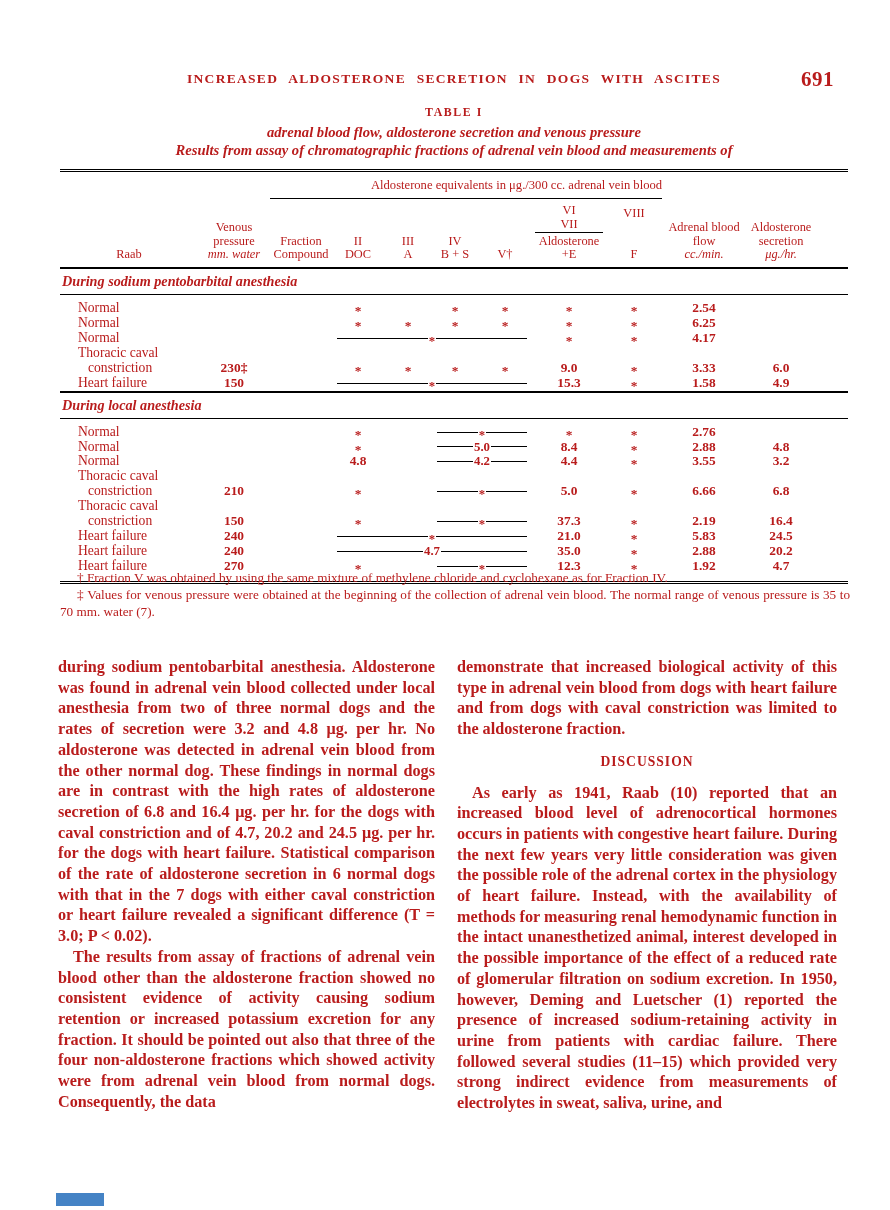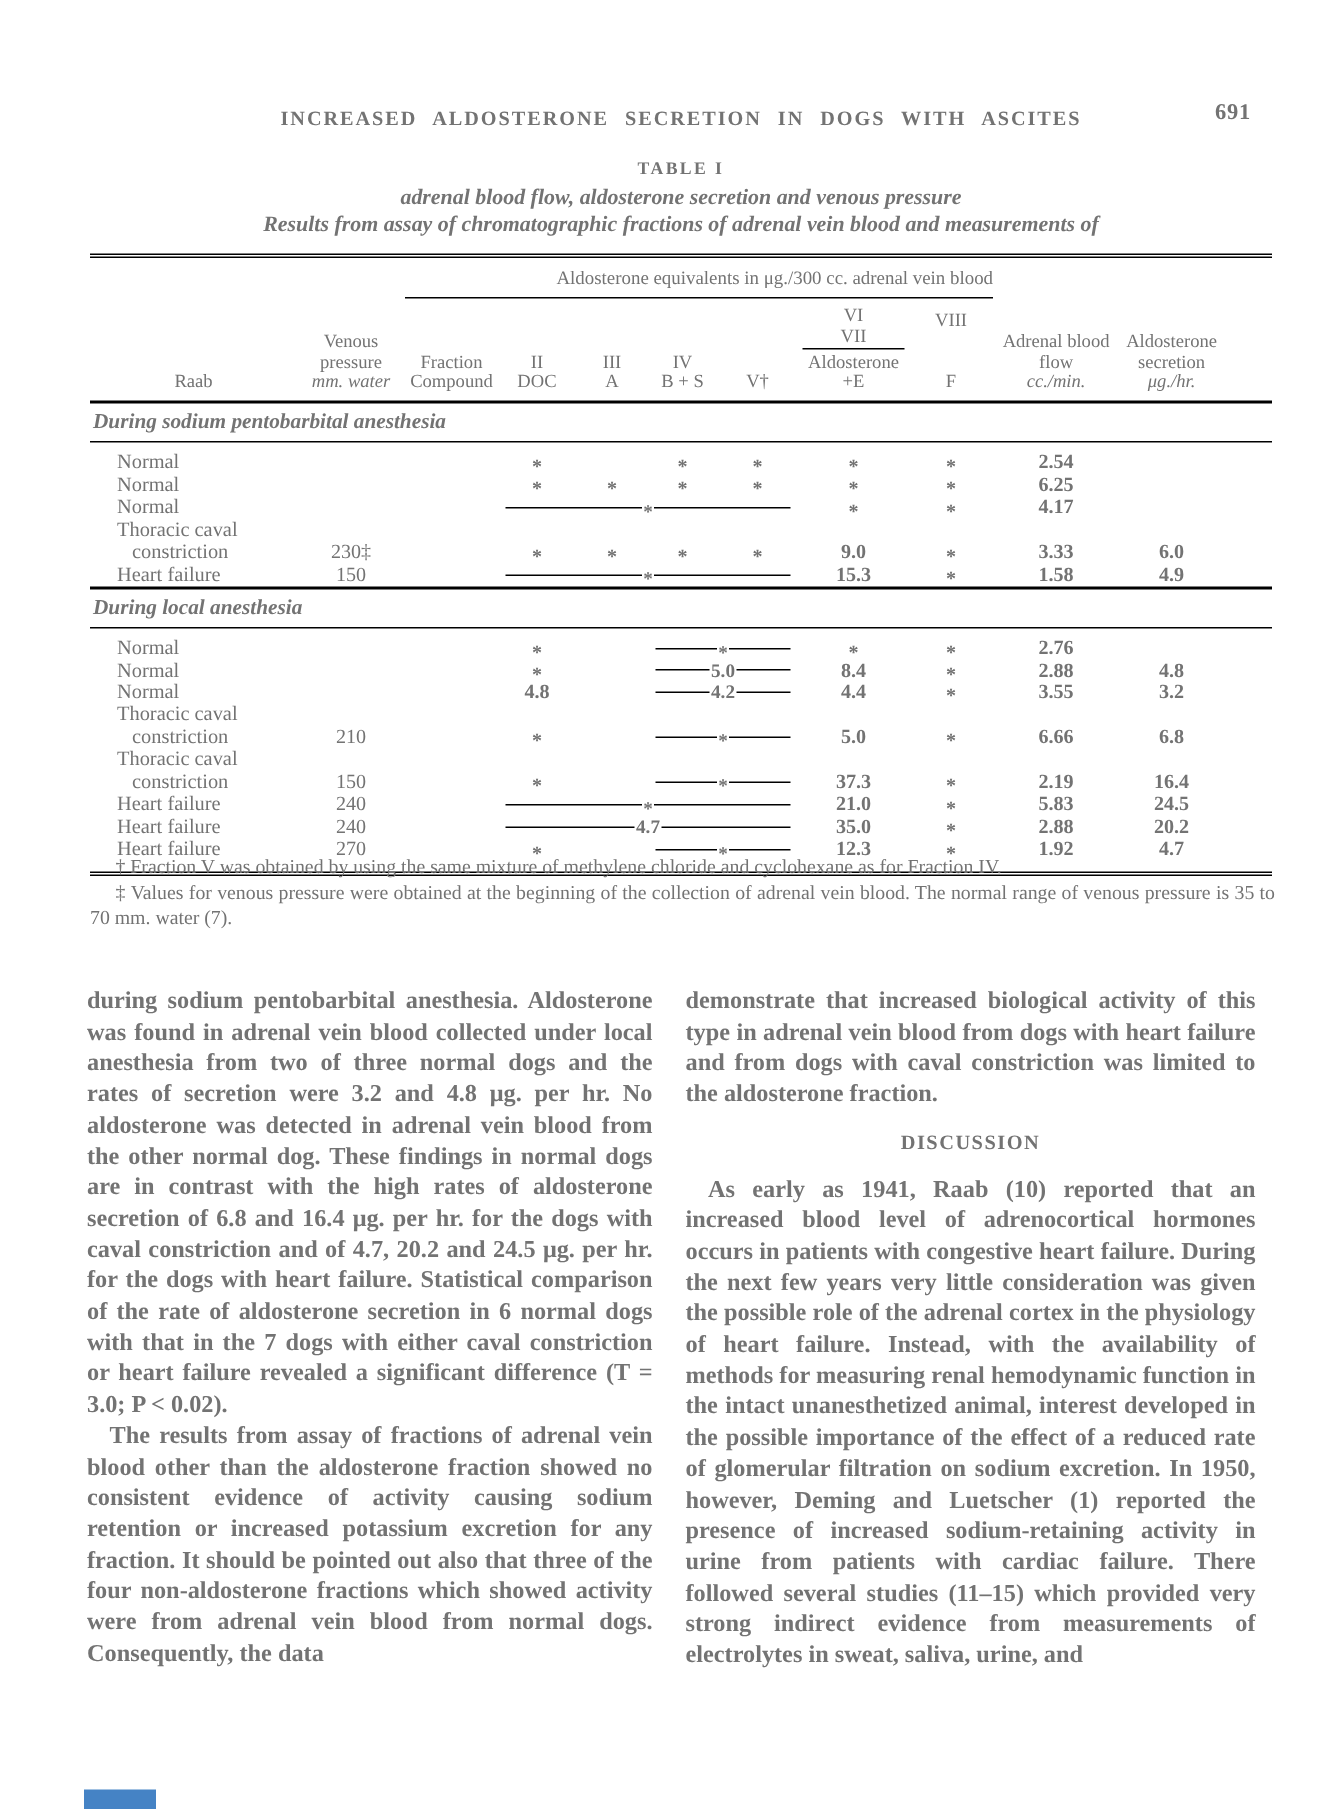--- a/index.html
+++ b/index.html
@@ -1,23 +1,23 @@
 <!DOCTYPE html>
 <html><head>
 <meta charset="utf-8">
 <style>
   html,body{margin:0;padding:0;background:#e8e8e8;}
   .page{width:890px;height:1210px;background:#ffffff;position:relative;margin:0 auto;
-        font-family:"Liberation Serif","DejaVu Serif",serif;color:#737373;overflow:hidden;}
+        font-family:"Liberation Serif","DejaVu Serif",serif;color:#b91c1c;overflow:hidden;}
 
   
   .running-head{position:absolute;top:71px;left:60px;width:788px;}
   .rh-title{display:block;text-align:center;font-weight:bold;font-size:13.5px;
             letter-spacing:1.3px;word-spacing:6px;}
-  .rh-page{position:absolute;right:14px;top:-4px;font-size:15px;font-weight:bold;letter-spacing:.5px;}
+  .rh-page{position:absolute;right:14px;top:-4px;font-size:21px;font-weight:bold;letter-spacing:.5px;}
 
   
   .table-label{position:absolute;top:105px;left:60px;width:788px;text-align:center;
                font-size:11.8px;font-weight:bold;letter-spacing:1.6px;}
   .table-caption{position:absolute;top:124px;left:60px;width:788px;text-align:center;
                  font-style:italic;font-weight:bold;font-size:14.6px;line-height:17.5px;}
 
   
   .datatable{position:absolute;top:169px;left:60px;border-collapse:collapse;table-layout:fixed;
              width:788px;border-top:3px double #000;border-bottom:3px double #000;}
@@ -31,21 +31,21 @@
   .it{font-style:italic;}
   .vi-vii{display:flex;justify-content:space-between;padding:0 7px;border-bottom:1.2px solid #000;
           margin:0 2px 2px;flex-direction:column;}
   .f-bottom{margin-top:28px;}
 
   .seclabel td{font-style:italic;font-weight:bold;font-size:14.2px;text-align:left;
                padding:4px 0 4px 2px;border-top:2px solid #000;border-bottom:1.2px solid #000;}
   tr.datarow td{vertical-align:bottom;text-align:center;font-size:13.4px;line-height:14.9px;
                 font-weight:bold;}
   tr.datarow td.c-dogs{text-align:left;padding-left:18px;font-weight:normal;font-size:13.6px;}
-  tr.datarow td.c-ven{font-weight:normal;}
+  tr.datarow td.c-ven{font-weight:bold;}
   .dog2{padding-left:10px;}
   tr.firstrow td{padding-top:6px;}
   .datatable tbody tr:last-child td{padding-bottom:7px;}
   .ast{position:relative;top:3px;}
   .spanline{display:flex;align-items:center;margin:0 5px;}
   .spanline::before,.spanline::after{content:"";flex:1;border-top:1.5px solid #000;}
   .slv{padding:0 1px;font-size:12.8px;}
 
   
   .footnotes{position:absolute;top:570px;left:60px;width:790px;font-size:13.2px;line-height:16.9px;

